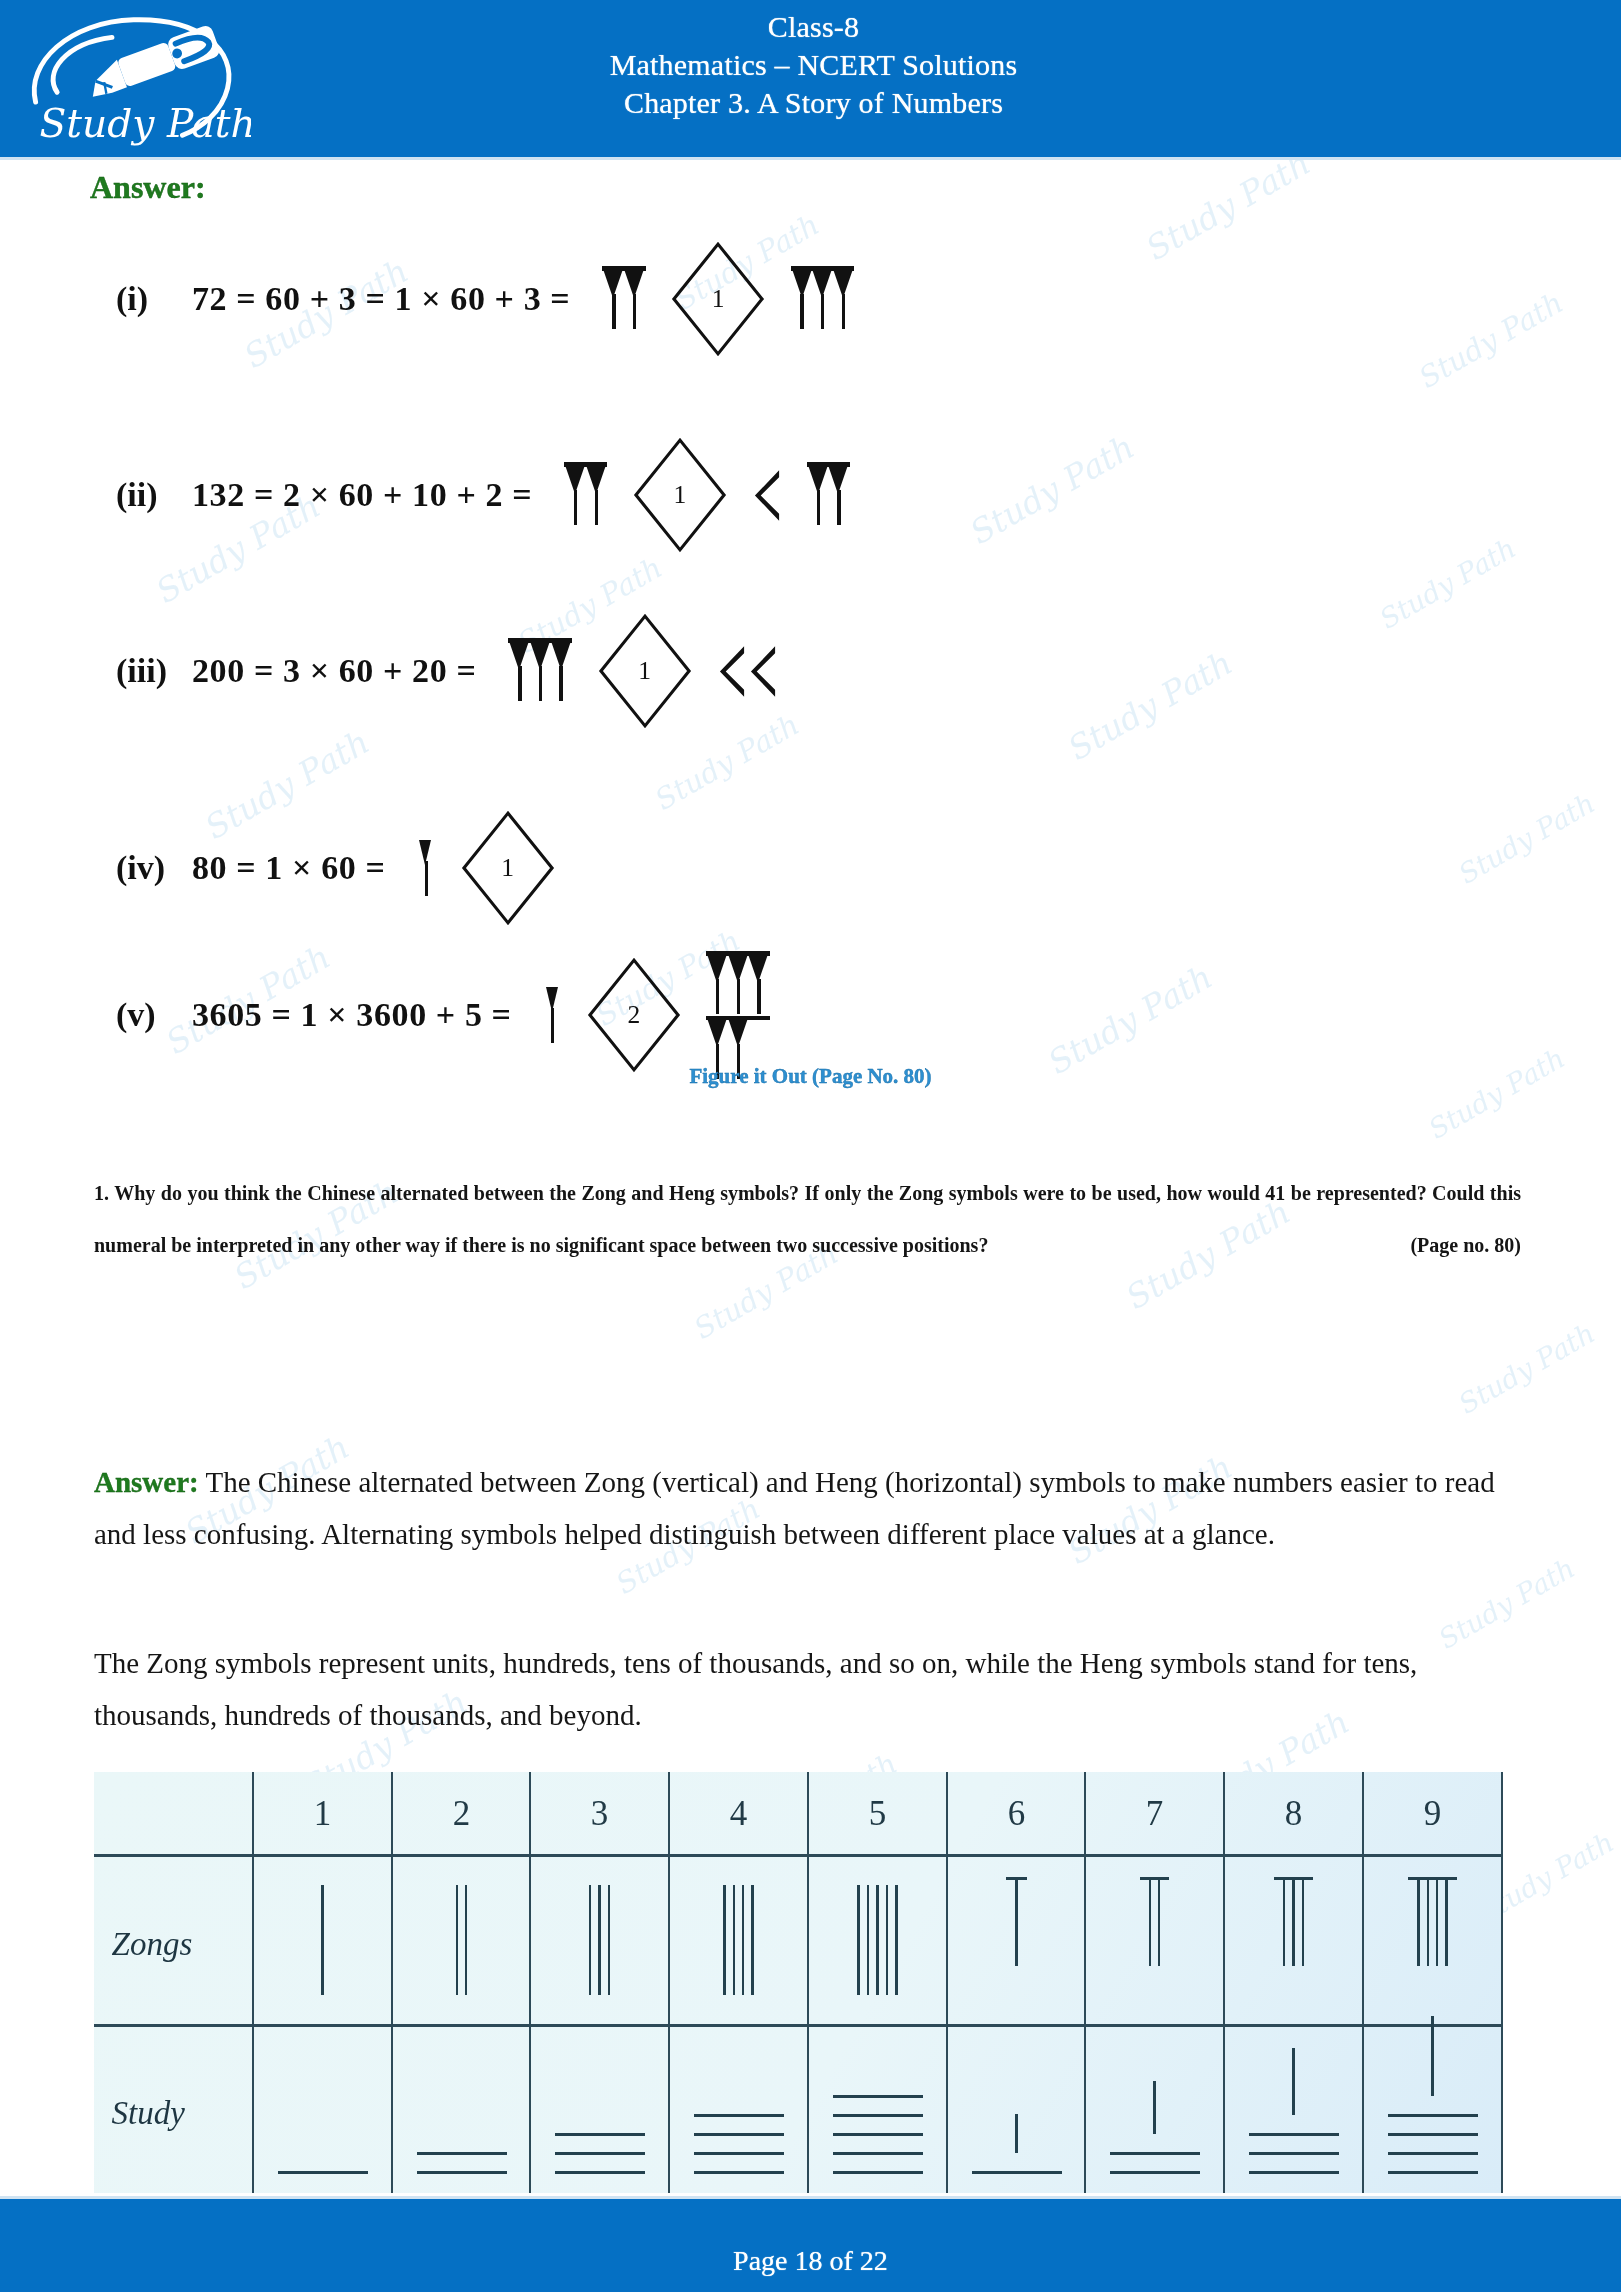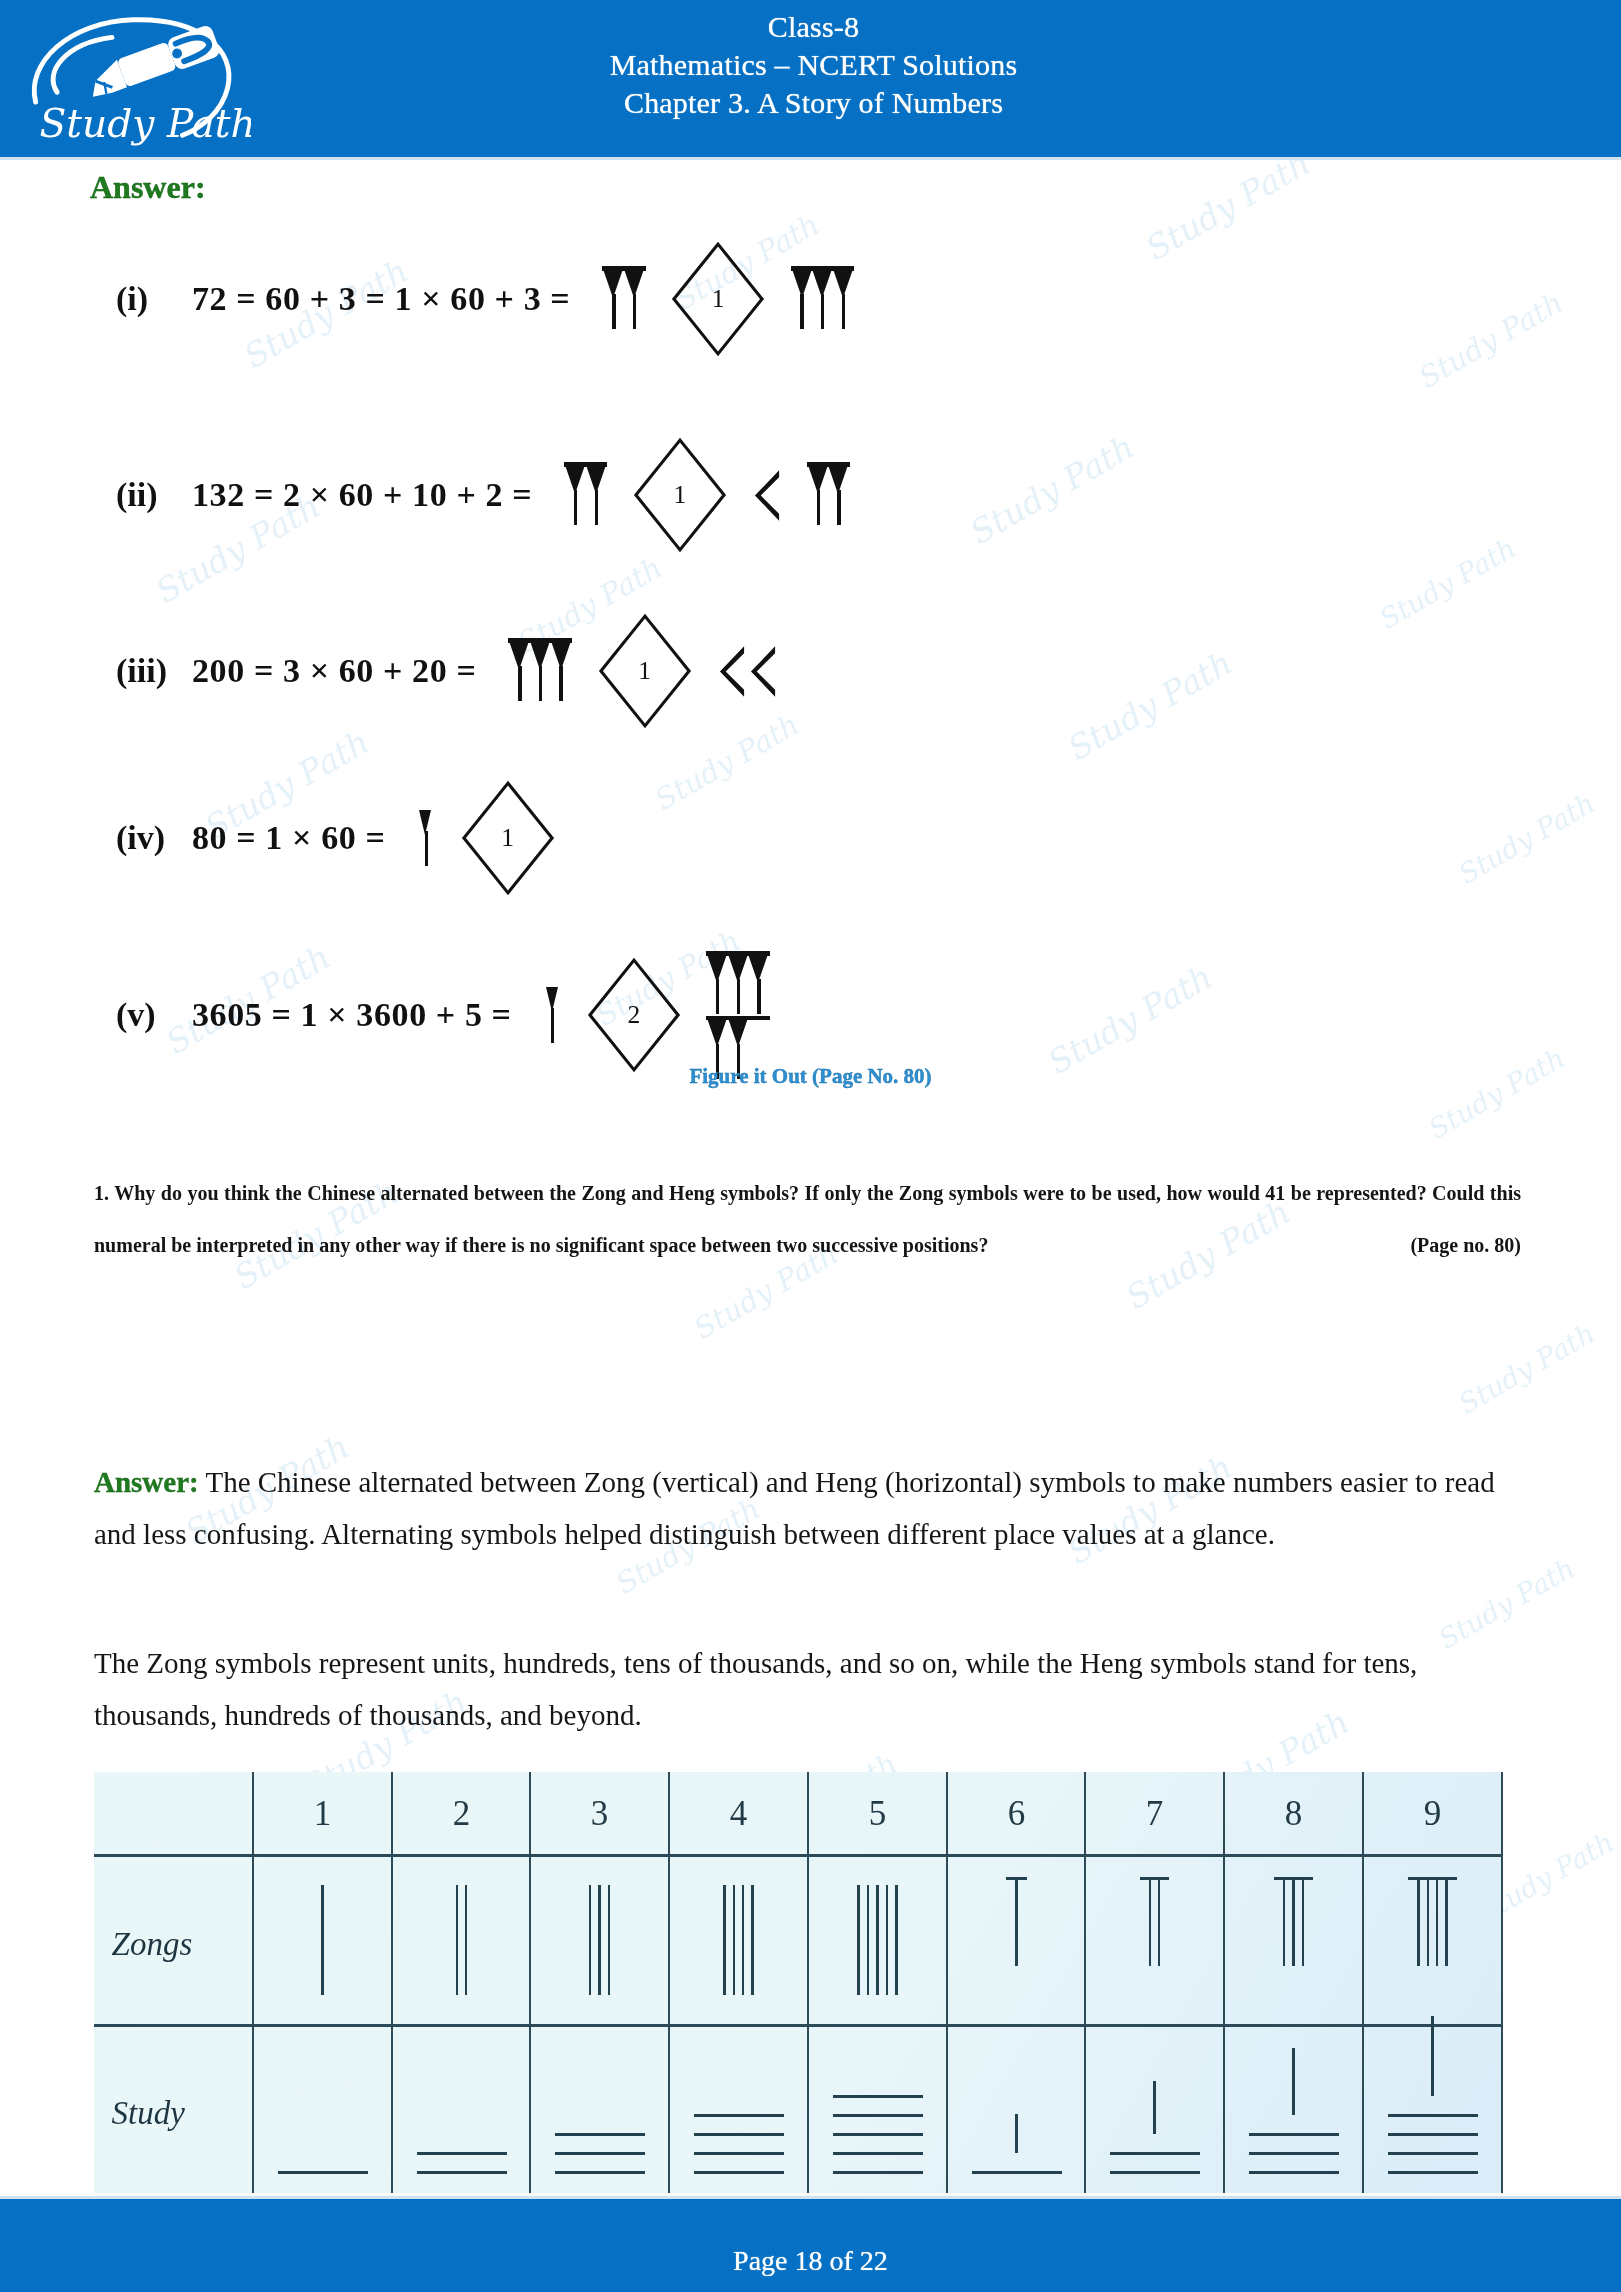--- a/index.html
+++ b/index.html
@@ -316,21 +316,21 @@
               </svg>
             </span>
             <span class="chev">
               <svg width="29" height="55" viewBox="0 0 30 56">
                 <polygon points="27,2 27,9 8,28 27,47 27,54 2,28" fill="#111"></polygon>
               </svg>
             </span>
           </div>
         </div>
       </div>
-      <div class="eq" style="top: 637px;">
+      <div class="eq" style="top: 667px;">
         <span class="roman">(iv)</span>
         <span class="expr">80 = 1 × 60 =</span>
         <div class="glyphs">
           <span class="wedge-thin"></span>
           <div class="diamond">
             <svg width="96" height="118" viewBox="0 0 98 120">
               <polygon points="49,4 94,60 49,116 4,60" fill="none" stroke="#111" stroke-width="3.2"></polygon>
             </svg>
             <span class="dnum">1</span>
           </div>

